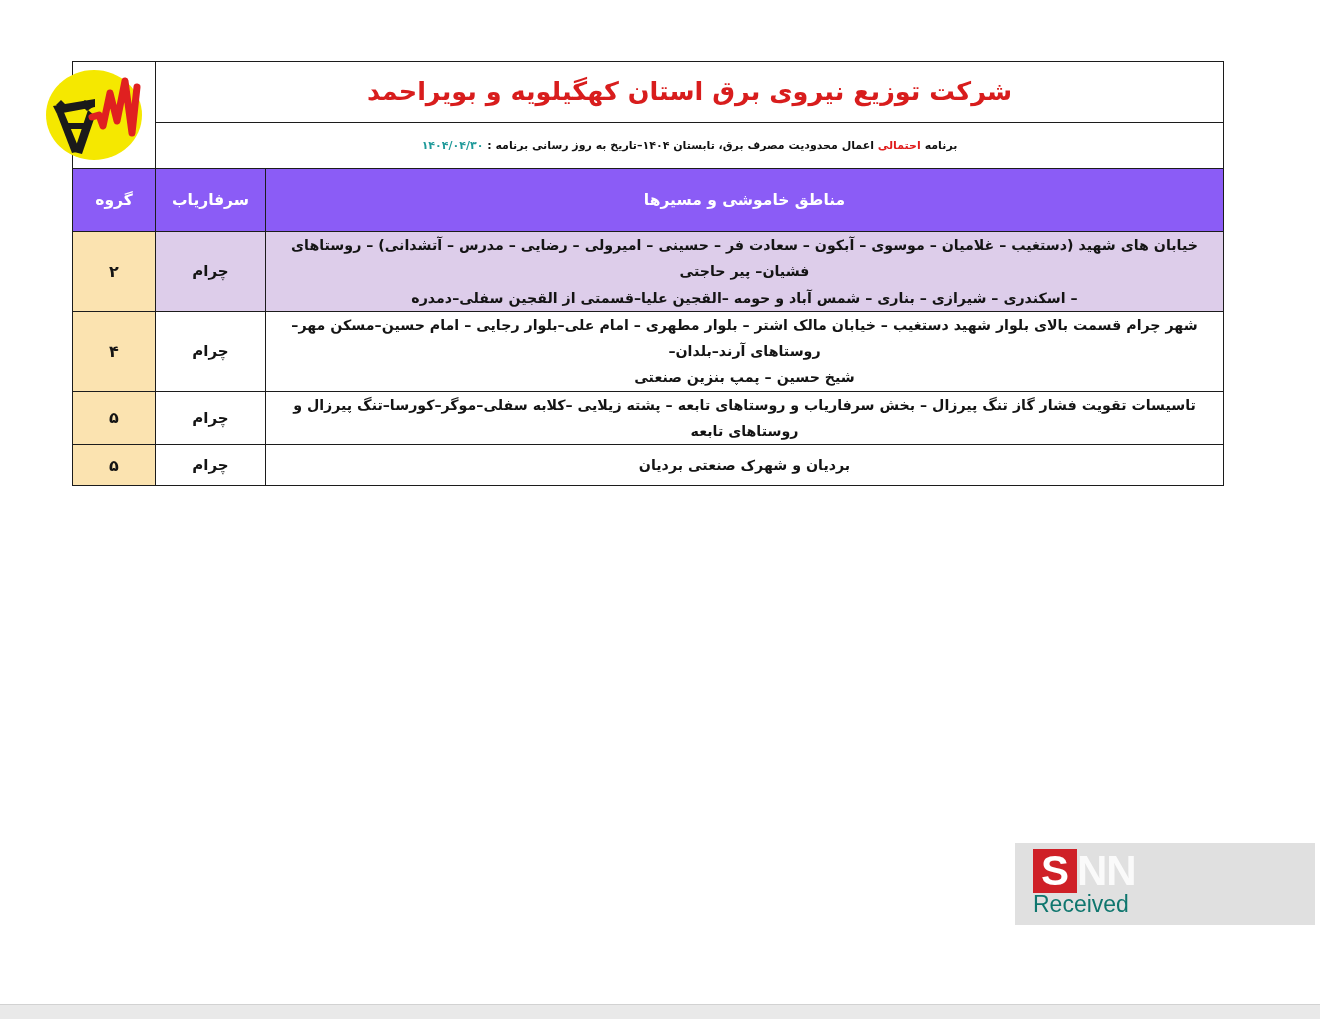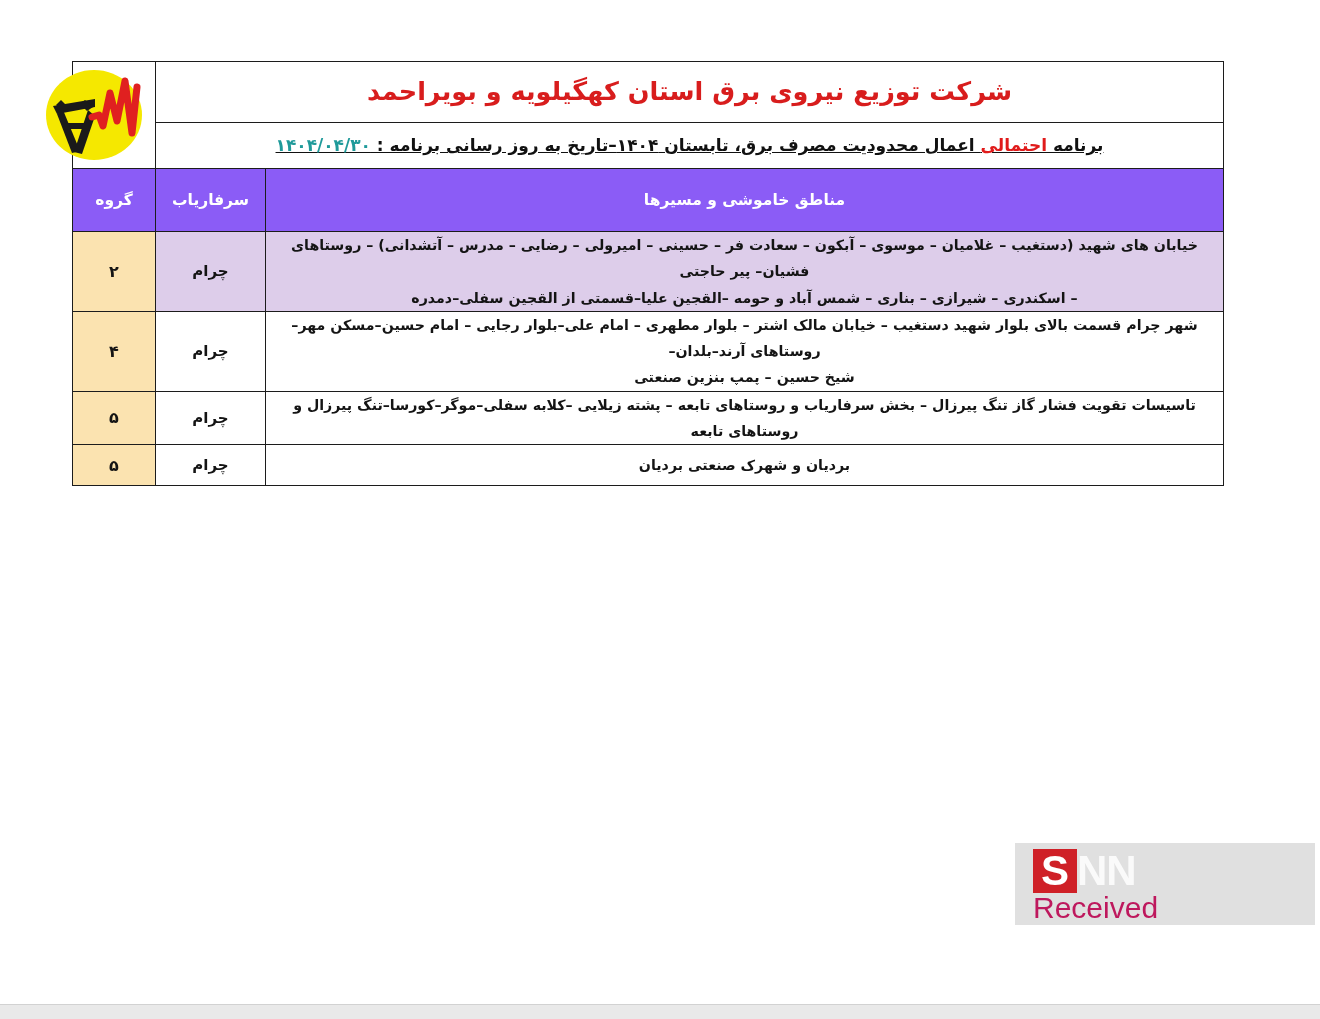--- a/index.html
+++ b/index.html
@@ -66,26 +66,25 @@
     line-height: 1.15;
     white-space: nowrap;
   }
 
   .subtitle-cell {
     height: 45px;
     text-align: center;
     padding: 3px 14px;
   }
   .subtitle-text {
-    font-size: 17px;
+    font-size: 11px;
     font-weight: bold;
     color: #111111;
     line-height: 1.2;
     white-space: nowrap;
-    text-decoration: underline;
   }
   .subtitle-text .hl-red  { color: #e01b1b; }
   .subtitle-text .hl-teal { color: #1f9a9a; }
 
   
   .logo-cell {
     text-align: center;
     vertical-align: middle;
     background: #ffffff;
   }
@@ -174,22 +173,22 @@
     font-weight: bold;
     line-height: 44px;
     margin-right: 12px;
     font-family: "Liberation Sans", sans-serif;
     letter-spacing: -1px;
   }
   #snn-received {
     position: absolute;
     left: 18px;
     top: 48px;
-    color: #be185d;
-    font-size: 30px;
+    color: #0f766e;
+    font-size: 23px;
     font-family: "Liberation Sans", sans-serif;
   }
 
   
   #page-footer {
     position: absolute;
     left: 0;
     right: 0;
     top: 946px;
     text-align: center;

